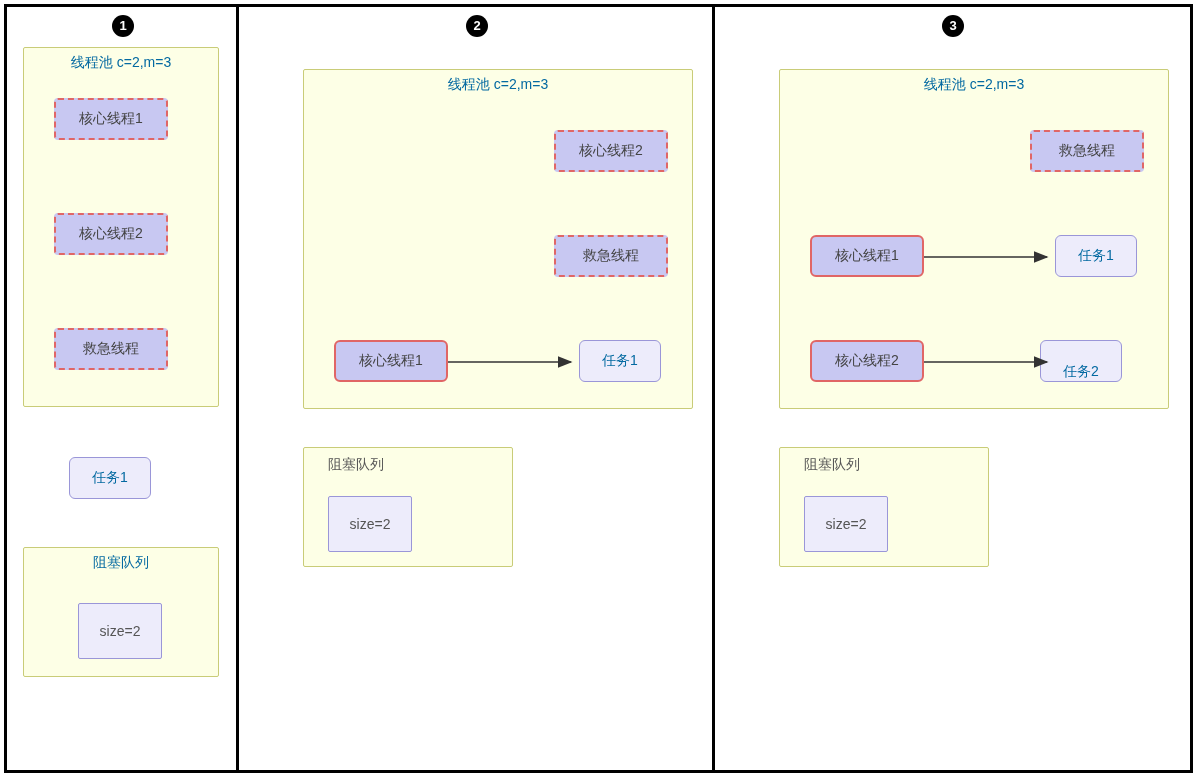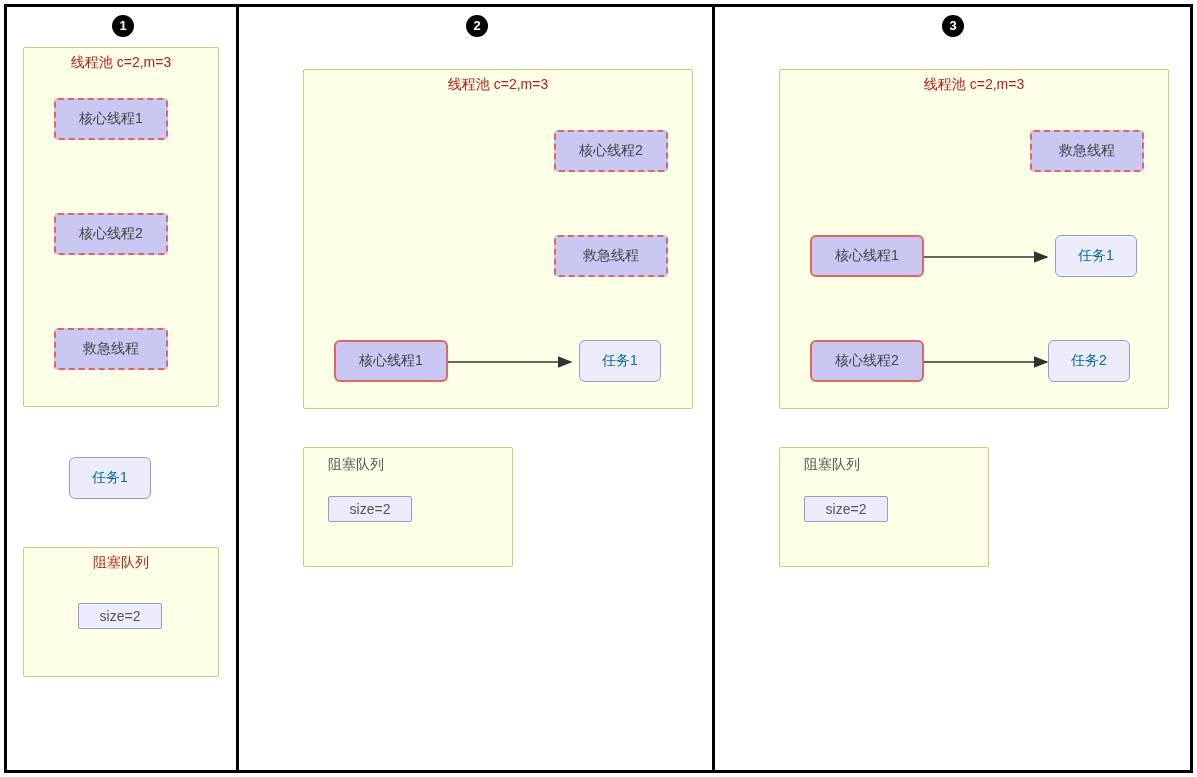--- a/index.html
+++ b/index.html
@@ -46,21 +46,21 @@
     background: #fdffe6;
     border: 1px solid #c9cc78;
     border-radius: 2px;
   }
   .pool-title, .queue-title {
     position: absolute;
     top: 6px;
     left: 0; right: 0;
     text-align: center;
     font-size: 14px;
-    color: #b91c1c;
+    color: #0369a1;
   }
   .thread-dashed {
     position: absolute;
     width: 114px;
     height: 42px;
     background: #c8c8f2;
     border: 2px dashed #e06666;
     border-radius: 4px;
     display: flex;
     align-items: center;
@@ -90,21 +90,21 @@
     border-radius: 6px;
     display: flex;
     align-items: center;
     justify-content: center;
     font-size: 14px;
     color: #0369a1;
   }
   .size-box {
     position: absolute;
     width: 84px;
-    height: 26px;
+    height: 56px;
     background: #edecfb;
     border: 1px solid #9a96d8;
     border-radius: 2px;
     display: flex;
     align-items: center;
     justify-content: center;
     font-size: 14px;
     color: #555;
   }
   .queue-title-left {
@@ -208,21 +208,21 @@
             <marker id="ah3a" markerWidth="10" markerHeight="8" refX="9" refY="4" orient="auto">
               <path d="M0,0 L10,4 L0,8 Z" fill="#333"></path>
             </marker>
           </defs>
         <line x1="0" y1="1" x2="123" y2="1" stroke="#333" stroke-width="1.5" marker-end="url(#ah3a)"></line>
       </svg>
 
       <div class="thread-solid" style="left:30px; top:270px;">
           <span>核心线程2</span>
         </div>
-      <div class="task-box" style="left:268px; top:270px;">
+      <div class="task-box" style="left:260px; top:270px;align-items:flex-end;">
           <span>任务2</span>
         </div>
       <svg class="arrow" style="left:144px; top:291px; width:131px; height:2px;">
         <defs>
             <marker id="ah3b" markerWidth="10" markerHeight="8" refX="9" refY="4" orient="auto">
               <path d="M0,0 L10,4 L0,8 Z" fill="#333"></path>
             </marker>
           </defs>
         <line x1="0" y1="1" x2="123" y2="1" stroke="#333" stroke-width="1.5" marker-end="url(#ah3b)"></line>
       </svg>

